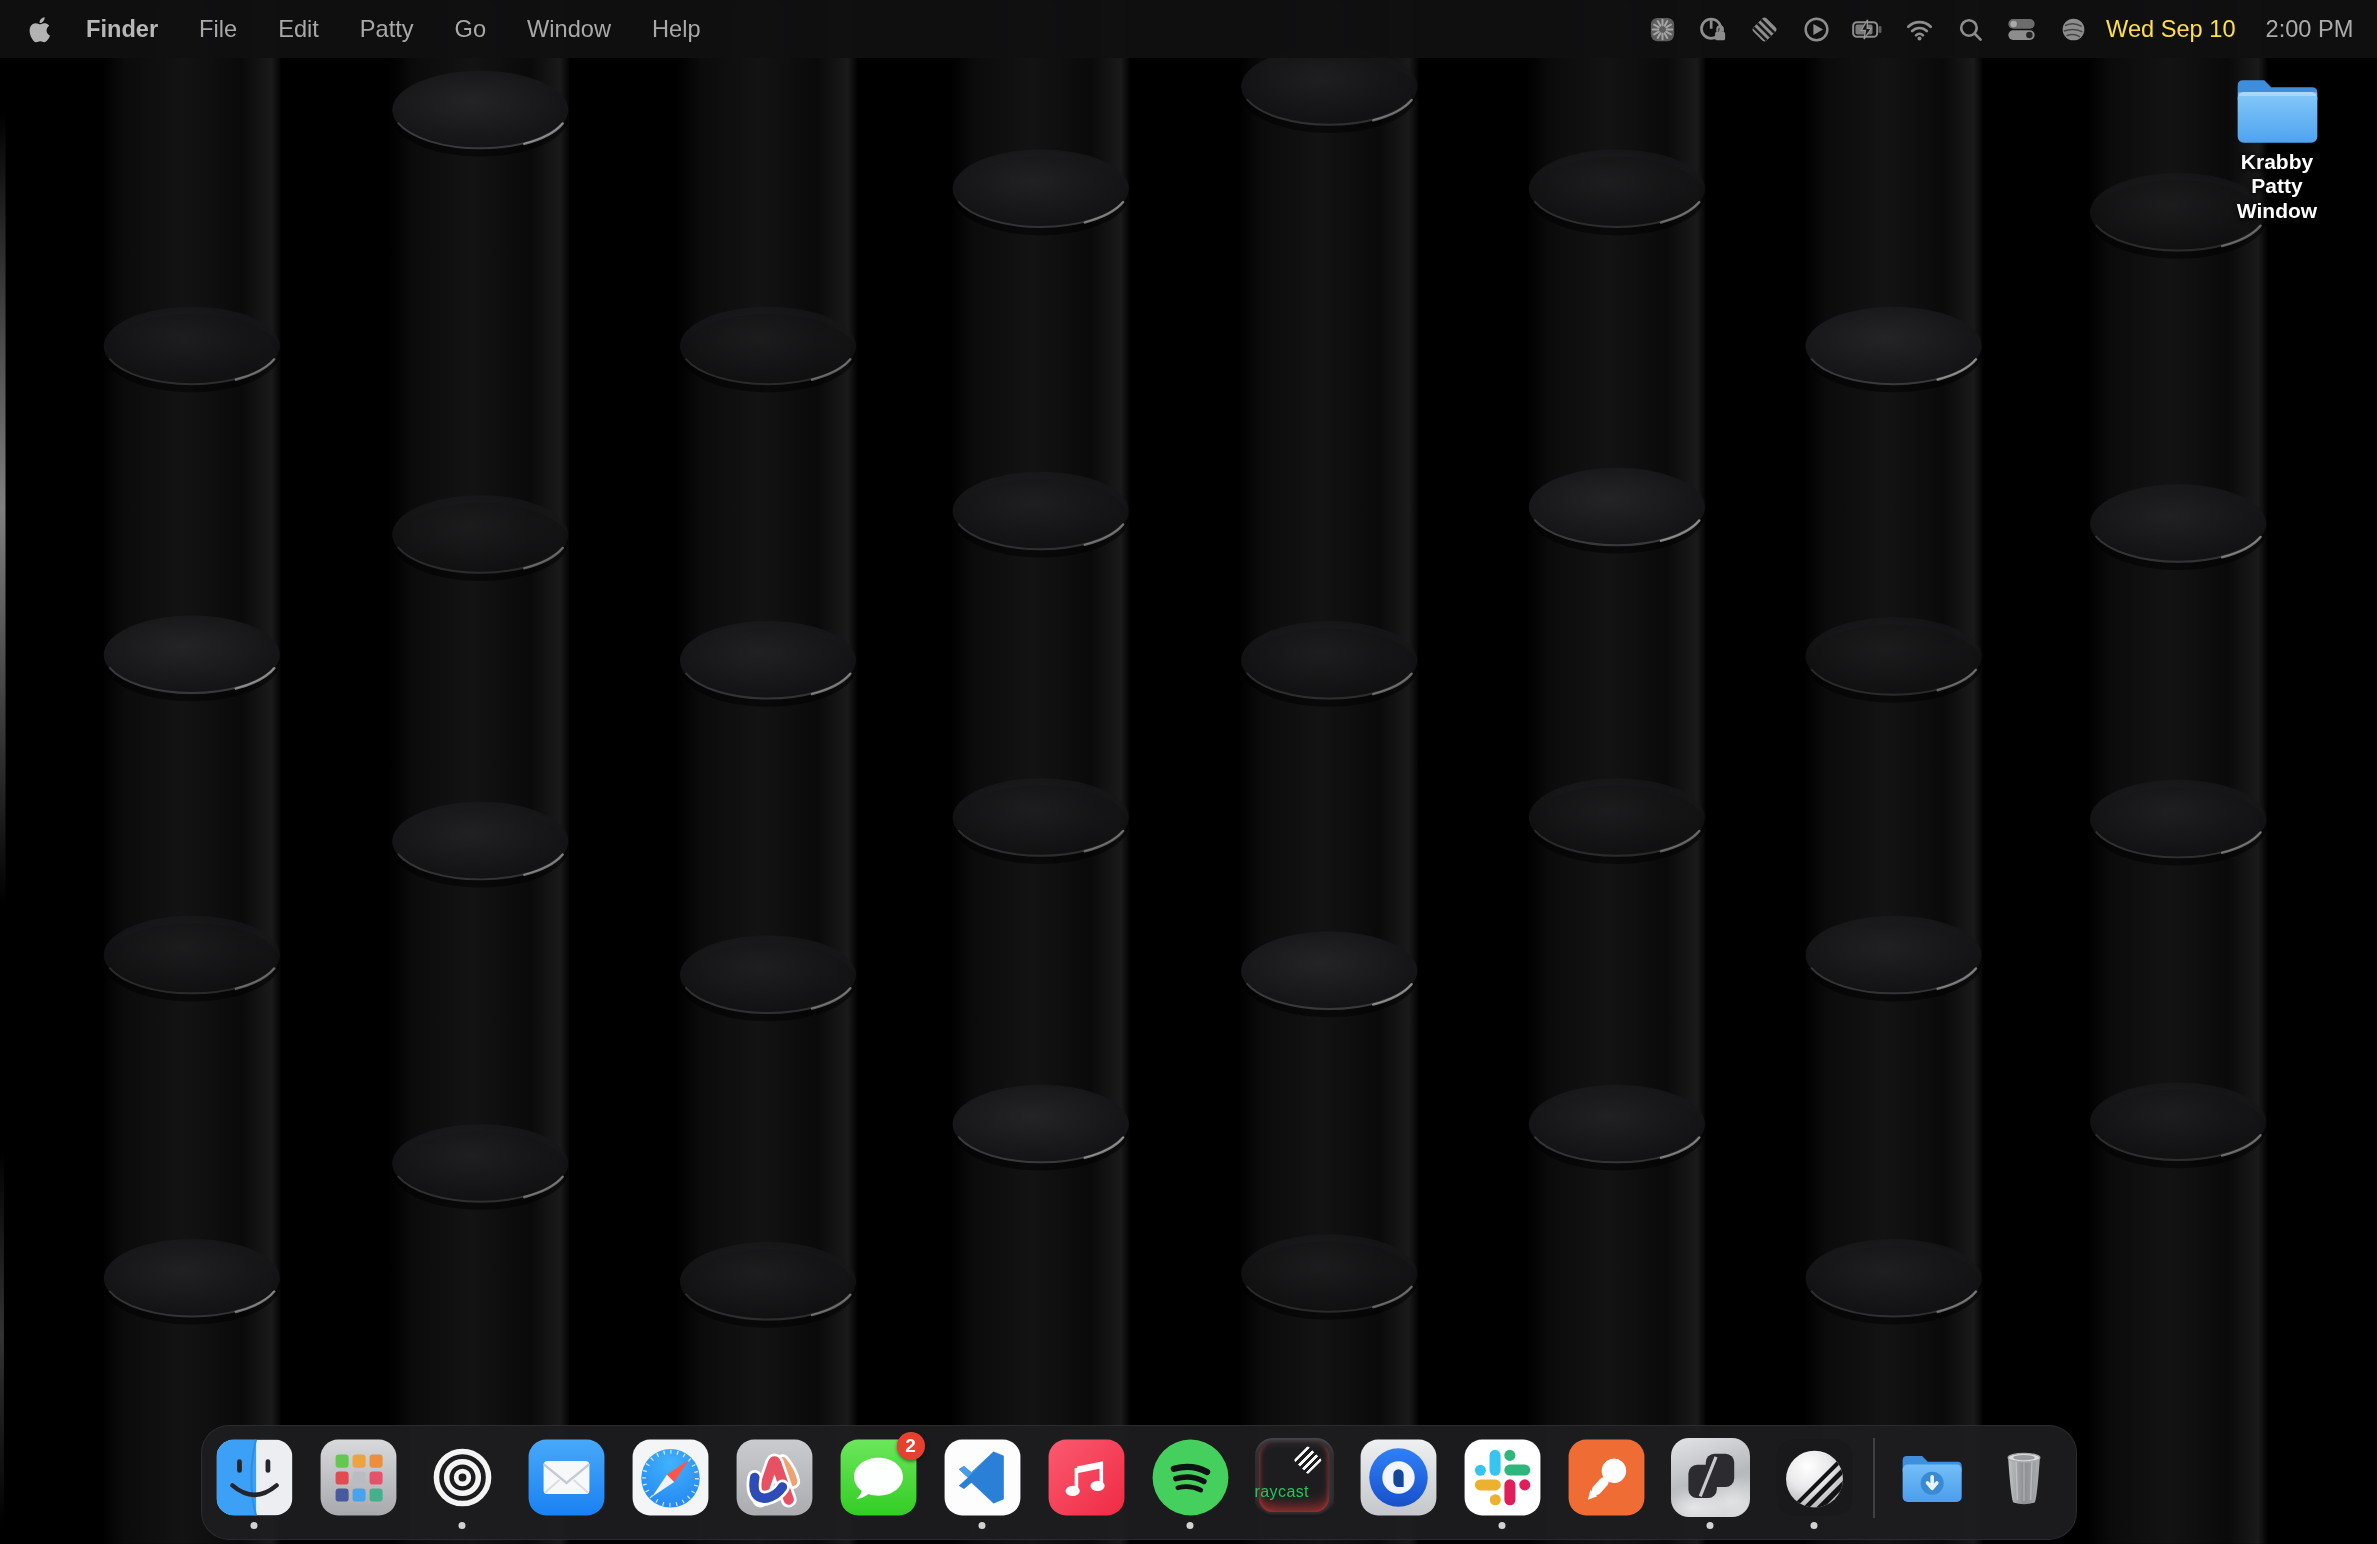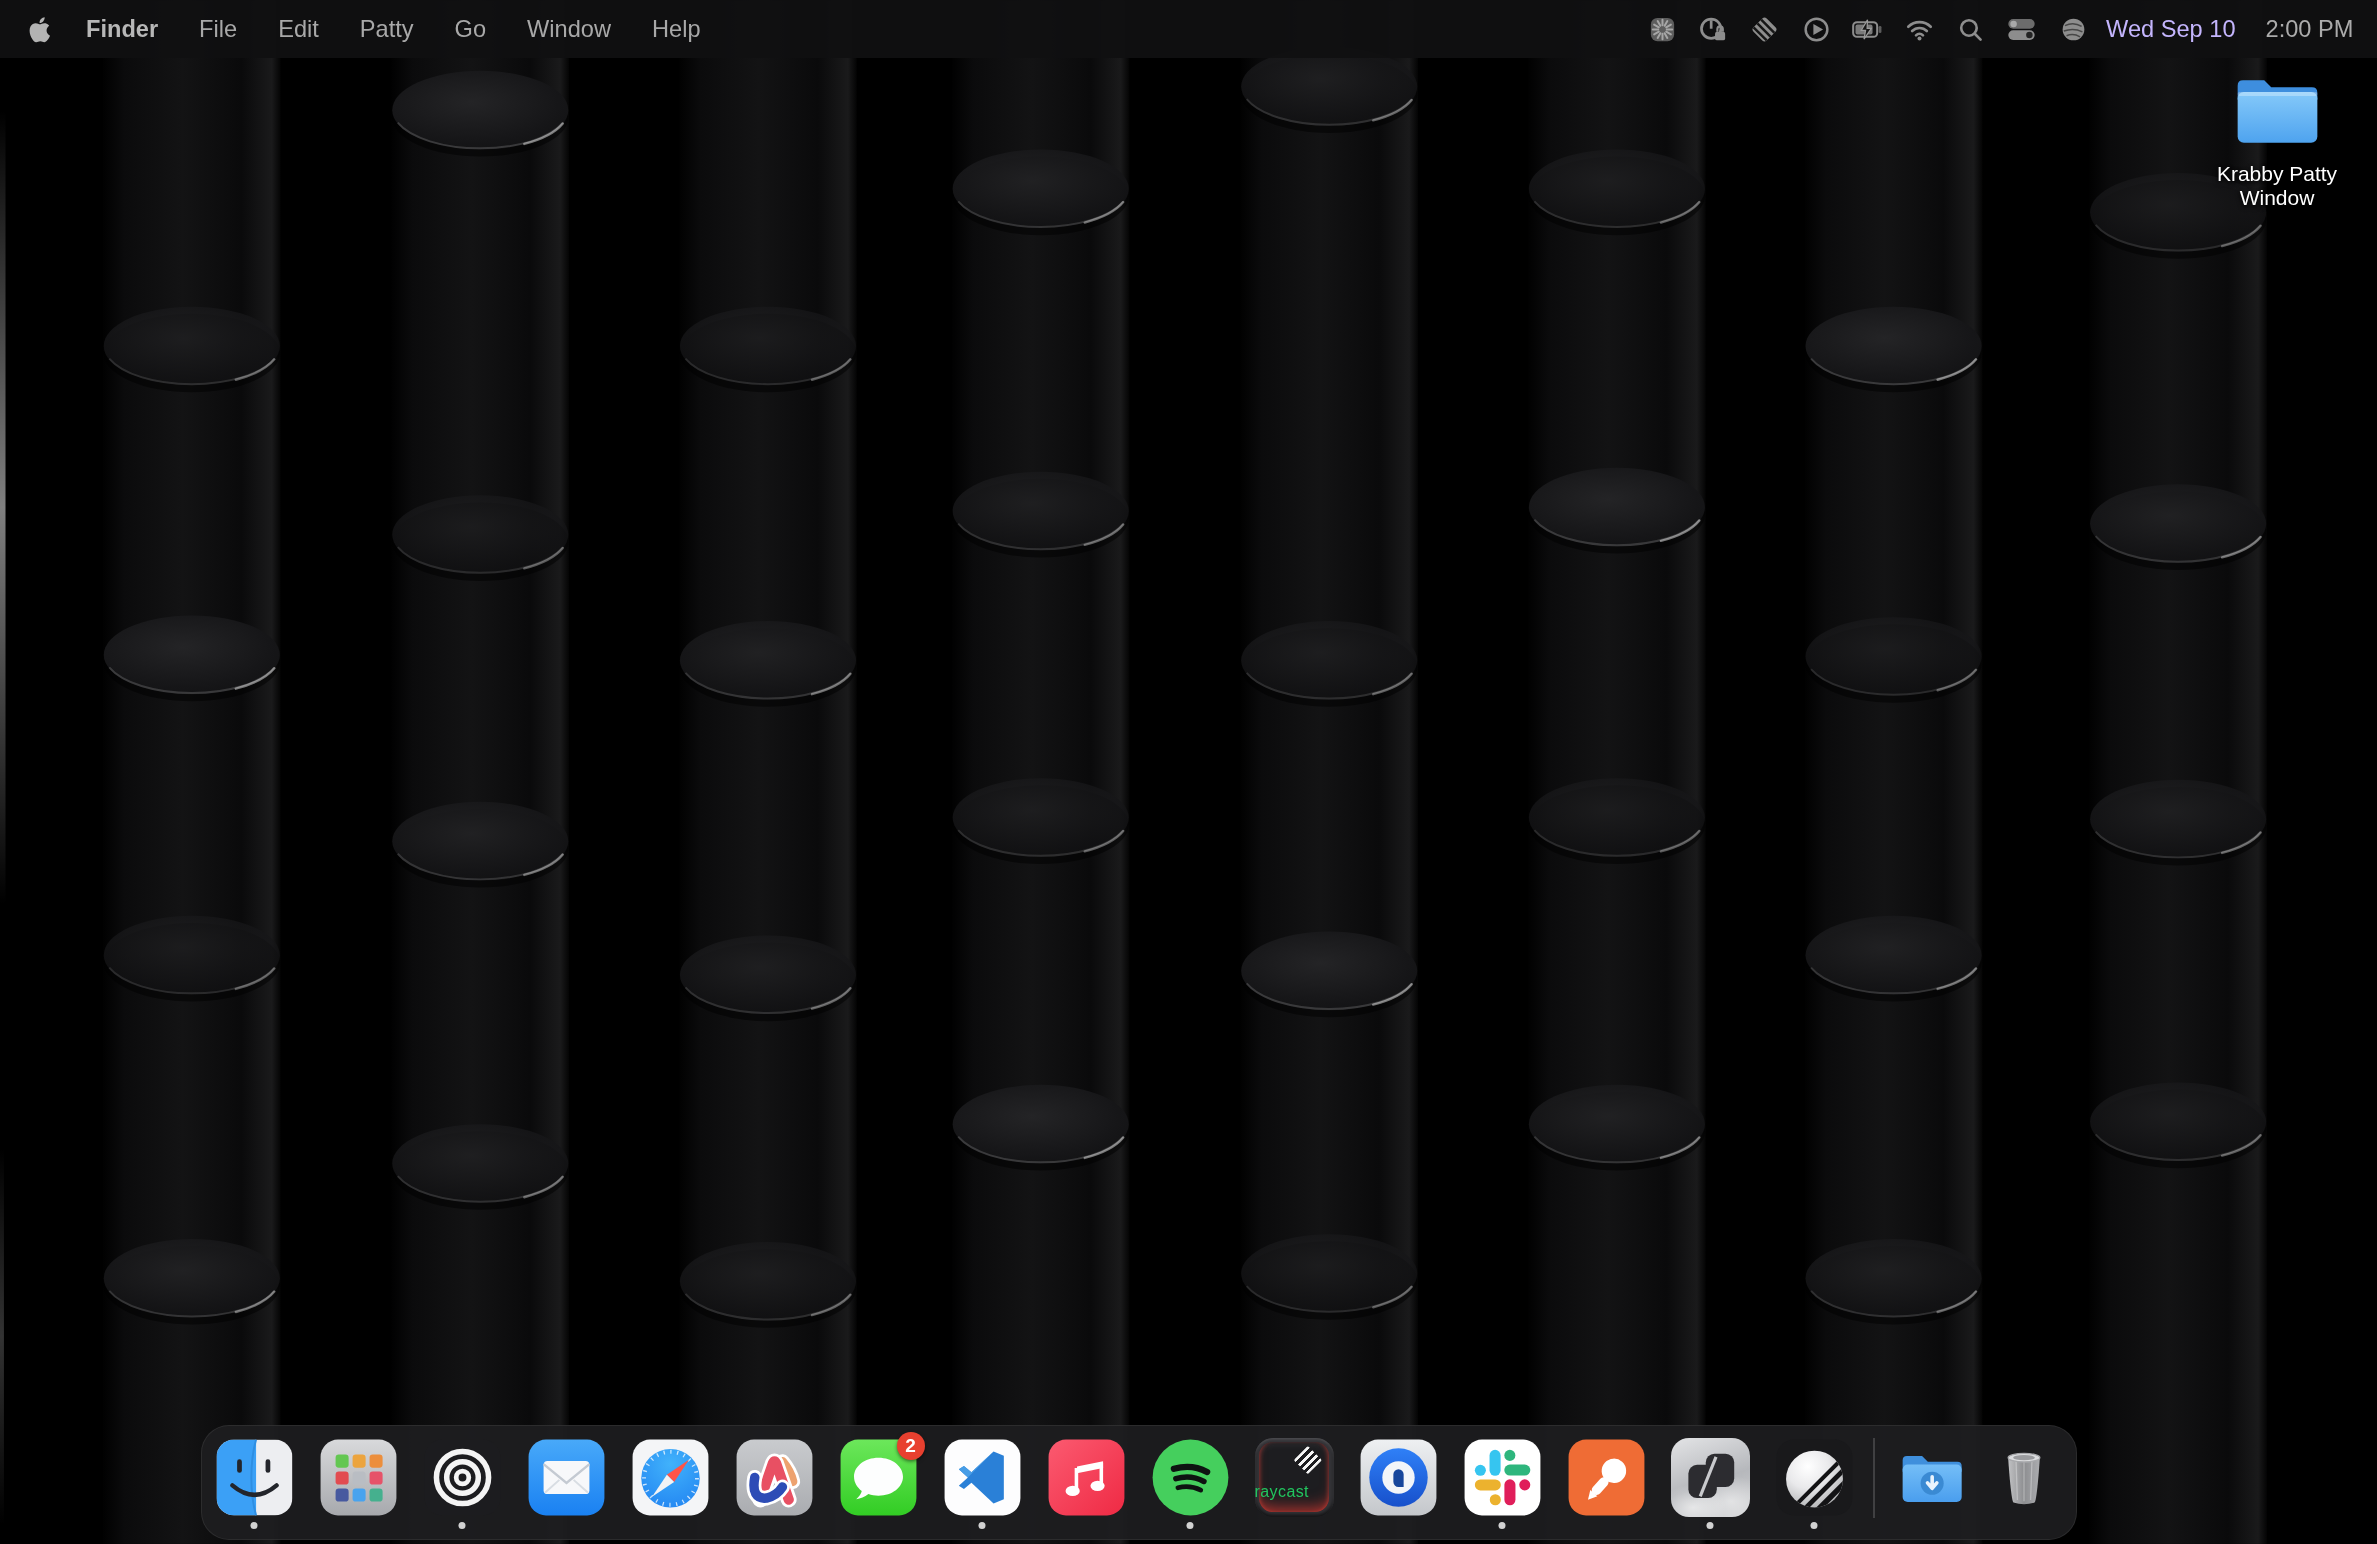--- a/index.html
+++ b/index.html
@@ -11,27 +11,27 @@
   
   .menubar{position:absolute;top:0;left:0;right:0;height:58px;display:flex;align-items:center;
     background:rgba(16,16,17,.94);padding:0 23.6px 0 28px;z-index:10;font-size:23.6px;color:#a8a8a8}
   .mb-left{display:flex;align-items:flex-end}
   .apple{width:22px;height:27px;display:block}
   .mb-app{font-weight:700;color:#b7b7b7;margin-left:36px;cursor:default}
   .mb-item{margin-left:41px;cursor:default}
   .mb-right{margin-left:auto;display:flex;align-items:center}
   .sbi{width:31px;height:31px;margin-left:20.4px}
   .sbi svg{width:100%;height:100%;display:block}
-  .mb-date{margin-left:17.3px;color:#c4b5fd}
+  .mb-date{margin-left:17.3px;color:#fde047}
   .mb-time{margin-left:30px;color:#ababab}
 
   
   .desk-folder{position:absolute;left:2214px;top:74px;width:126px;text-align:center;z-index:2;cursor:default}
   .desk-folder svg{width:93px;height:75px;display:block;margin:0 auto}
-  .folder-label{margin-top:13px;font-size:21px;font-weight:400;color:#fff;line-height:24.4px;
+  .folder-label{margin-top:1px;font-size:21px;font-weight:700;color:#fff;line-height:24.4px;
     text-shadow:0 1.6px 5.5px rgba(0,0,0,.95),0 0 2.4px rgba(0,0,0,.8)}
   .folder-label span{display:block}
 
   
   .dock{position:absolute;left:201px;top:1425px;width:1876px;height:115px;
     background:rgba(30,30,32,.9);border:0.8px solid rgba(255,255,255,.07);border-radius:28px;
     display:flex;align-items:flex-start;padding:11.8px 12.6px 0;gap:25px;z-index:5}
   .dapp{width:79px;height:79px;flex:none;position:relative}
   .dapp svg{width:100%;height:100%;display:block}
   .dapp.small{width:72px}

